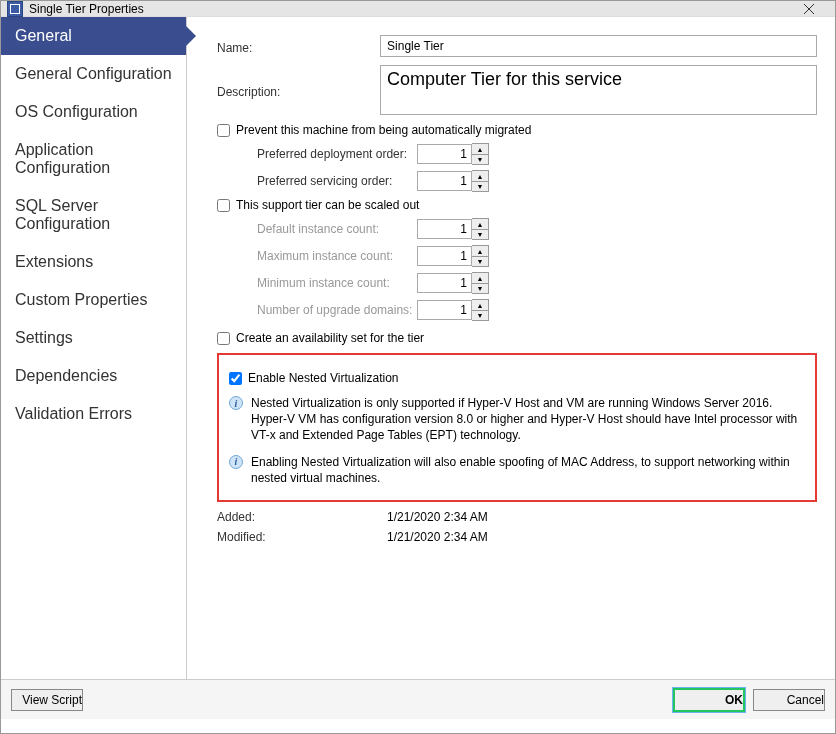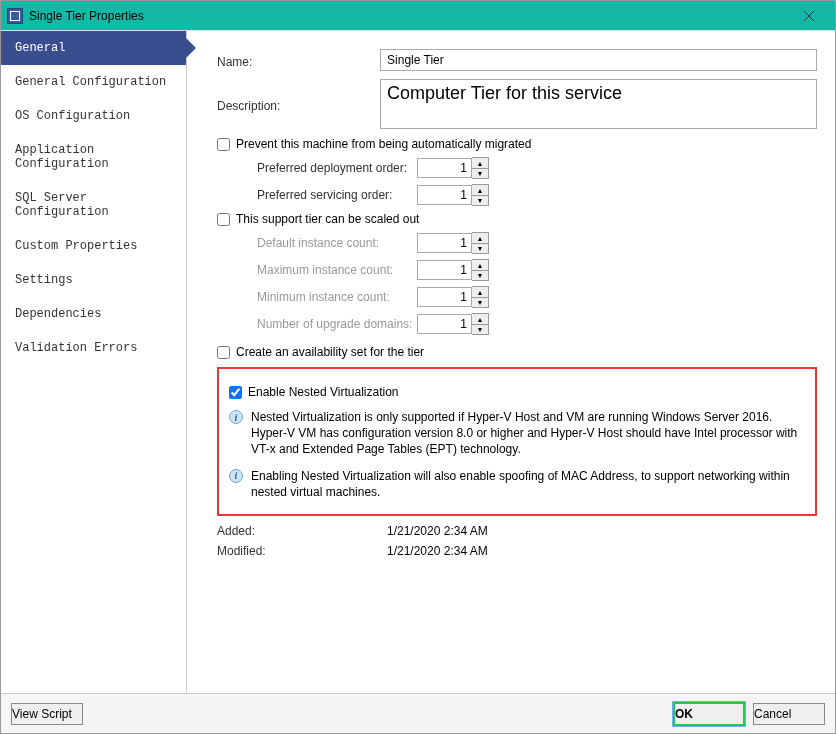--- a/index.html
+++ b/index.html
@@ -7,26 +7,26 @@
       font-family: "Segoe UI", Tahoma, sans-serif;
       font-size: 12px;
       background: #fff;
       color: #000;
       width: 836px;
       height: 734px;
       overflow: hidden;
       border: 1px solid #999;
     }
     .titlebar {
-      height: 30px;
+      height: 16px;
       display: flex;
       align-items: center;
       padding: 0 6px;
       border-bottom: 1px solid #ddd;
-      background: #14b8a6;
+      background: #e5e5e5;
     }
     .titlebar-icon {
       width: 16px; height: 16px;
       background: #3b5ba5;
       border: 1px solid #2a4580;
       display: inline-flex;
       align-items: center;
       justify-content: center;
       margin-right: 6px;
     }
@@ -45,23 +45,22 @@
     .sidebar {
       width: 186px;
       border-right: 1px solid #ccc;
       background: #fff;
       padding-top: 0;
     }
     .sidebar-item {
       padding: 10px 14px;
       cursor: pointer;
       color: #333;
-      font-size: 12px;
+      font-size: 16px;
       position: relative;
-      font-family: Liberation Mono, monospace;
     }
     .sidebar-item.active {
       background: #3a4d8f;
       color: #fff;
     }
     .sidebar-item.active::after {
       content: "";
       position: absolute;
       right: -10px;
       top: 50%;
@@ -182,21 +181,21 @@
       display: flex;
       align-items: center;
       padding: 0 10px;
       background: #f5f5f5;
     }
     .btn {
       border: 1px solid #888;
       background: #efefef;
       padding: 3px 0;
       width: 72px;
-      text-align: left;
+      text-align: right;
       font-family: inherit;
       font-size: 12px;
       cursor: pointer;
     }
     .btn.primary { border: 2px solid #22c55e; outline: 1px solid #6fb1f0; font-weight: bold; }
     .footer-spacer { flex: 1; }
     .footer .btn + .btn { margin-left: 8px; }
   </style>
 </head>
 <body>
@@ -212,20 +211,21 @@
   </div>
 </div>
 
 <div class="content">
   <div class="sidebar">
     <div class="sidebar-item active"><span>General</span></div>
     <div class="sidebar-item"><span>General Configuration</span></div>
     <div class="sidebar-item"><span>OS Configuration</span></div>
     <div class="sidebar-item"><span>Application Configuration</span></div>
     <div class="sidebar-item"><span>SQL Server Configuration</span></div>
+    <div class="sidebar-item"><span>Extensions</span></div>
     <div class="sidebar-item"><span>Custom Properties</span></div>
     <div class="sidebar-item"><span>Settings</span></div>
     <div class="sidebar-item"><span>Dependencies</span></div>
     <div class="sidebar-item"><span>Validation Errors</span></div>
   </div>
 
   <div class="main">
     <div class="form-row">
       <div class="form-label">Name:</div>
       <input class="text-input" type="text" value="Single Tier" style="">

